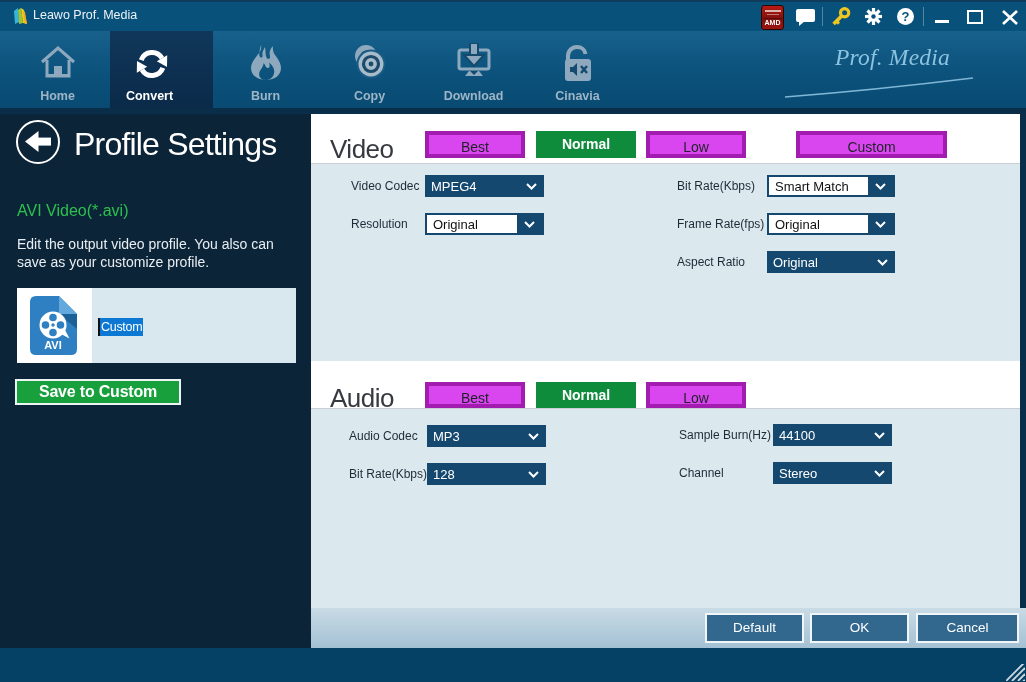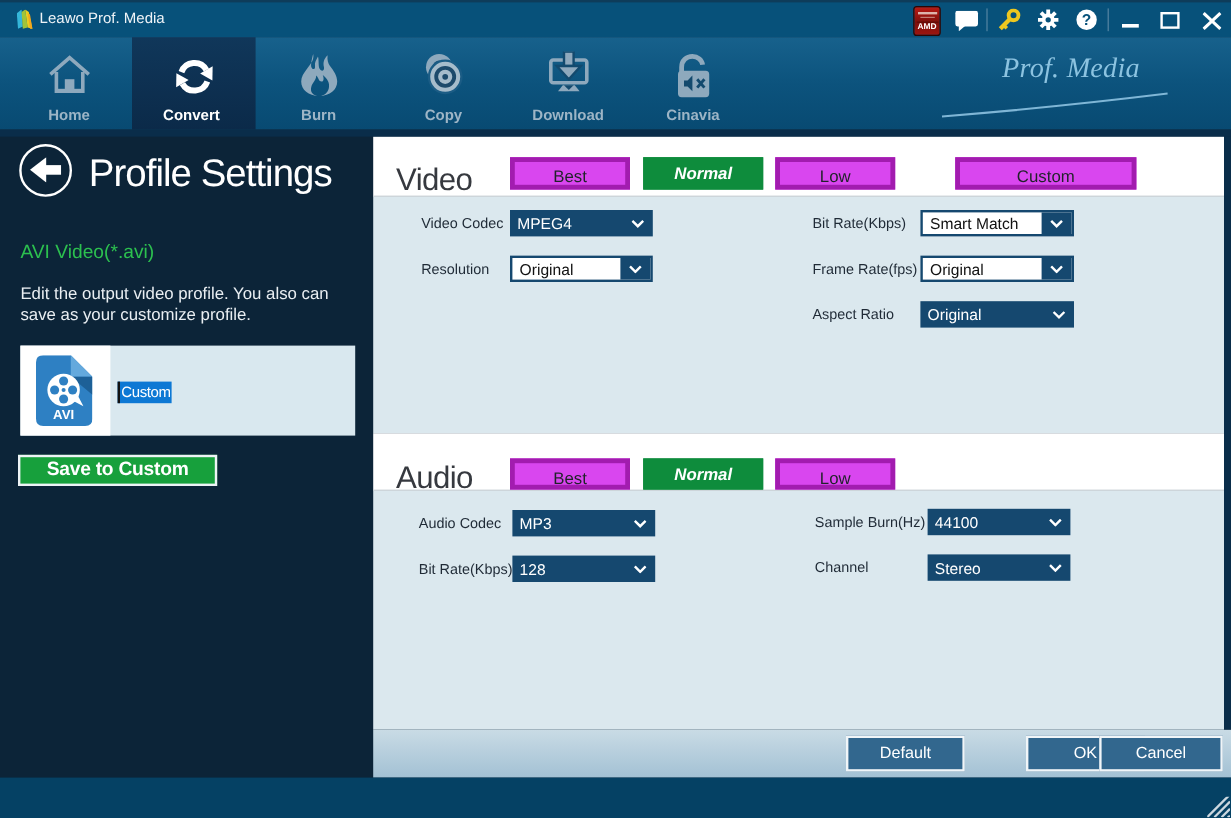--- a/index.html
+++ b/index.html
@@ -36,21 +36,21 @@
 
 
 .whiteband { left:311px; width:709px; background:#ffffff; border-bottom:1px solid #c9cfd4; }
 #vhead { top:114px; height:50px; }
 #ahead { top:361px; height:48px; }
 .bodyblue { left:311px; width:709px; background:#dbe8ee; }
 #vbody { top:164px; height:197px; }
 #abody { top:409px; height:199px; }
 .sechead { position:absolute; left:19px; font-size:26px; color:#36393f; letter-spacing:-0.5px; }
 .qbtn { position:absolute; height:27px; background:#d946ef; border:4px solid #a21caf; color:#1f2328; font-size:14px; text-align:center; }
-.qbtn.green { background:#0e8c3c; border:1px solid #0e8c3c; color:#fff; font-weight:bold;font-style:italic; }
+.qbtn.green { background:#0e8c3c; border:1px solid #0e8c3c; color:#fff; font-weight:bold; }
 .lbl { position:absolute; font-size:12px; color:#1f2a36; }
 
 
 .dd { position:absolute; height:22px; }
 .dd.navy { background:#15486f; color:#fff; }
 .dd.white { background:#ffffff; border:2px solid #15486f; color:#111; }
 .ddtext { position:absolute; left:6px; top:0; bottom:0; font-size:13px; display:flex; align-items:center; }
 .ddchev { position:absolute; right:0; top:0; bottom:0; width:25px; background:#15486f; display:flex; align-items:center; justify-content:center; }
 
 
@@ -117,21 +117,21 @@
     <svg style="position:absolute; left:33px; top:13px;" width="38" height="36" viewBox="0 0 38 36">
       <g fill="none" stroke="#8ea9bd" stroke-width="3">
         <path d="M3 18 L19 4 L35 18"></path>
         <path d="M8 16 V32 H30 V16"></path>
       </g>
       <rect x="15" y="22" width="8" height="10" fill="#8ea9bd"></rect>
       <rect x="8" y="30" width="23" height="3" fill="#8ea9bd"></rect>
     </svg>
     <div class="navlabel">Home</div>
   </div>
-  <div class="abs navitem" style="left:108px;">
+  <div class="abs navitem" style="left:98px;">
     <svg style="position:absolute; left:36px; top:15px;" width="36" height="36" viewBox="0 0 36 36">
       <g fill="none" stroke="#ffffff" stroke-width="5">
         <path d="M7.2 14.1 A 11.5 11.5 0 0 1 28 12.3"></path>
         <path d="M28.8 21.9 A 11.5 11.5 0 0 1 8 23.7"></path>
       </g>
       <polygon points="33.2,9.3 22.8,15.3 33,21" fill="#ffffff"></polygon>
       <polygon points="2.8,26.7 13.2,20.7 3,15" fill="#ffffff"></polygon>
     </svg>
     <div class="navlabel sel">Convert</div>
   </div>
@@ -309,21 +309,21 @@
     <span class="ddtext">Stereo</span>
     <span class="ddchev" style="background:transparent;">
       <svg width="11" height="7">
         <path d="M1 1 L5.5 5.5 L10 1" stroke="#ffffff" stroke-width="2" fill="none"></path>
       </svg>
     </span>
   </div>
 
 <div class="abs" id="btnbar">
   <div class="bbtn" style="left:394px;">Default</div>
-  <div class="bbtn" style="left:499px;margin-left:45px;">OK</div>
+  <div class="bbtn" style="left:499px;">OK</div>
   <div class="bbtn" style="left:605px; width:103px;">Cancel</div>
 </div>
 <div class="abs" id="rightstrip"></div>
 <div class="abs" id="footer"></div>
 <svg class="abs" style="left:1006px; top:664px;" width="19" height="17" viewBox="0 0 19 17">
   <g stroke="#ccd8e0" stroke-width="1.9">
     <line x1="18" y1="-1" x2="0" y2="17"></line>
     <line x1="19" y1="4" x2="6" y2="17"></line>
     <line x1="19" y1="10" x2="12" y2="17"></line>
     <line x1="19" y1="16" x2="17" y2="17"></line>

